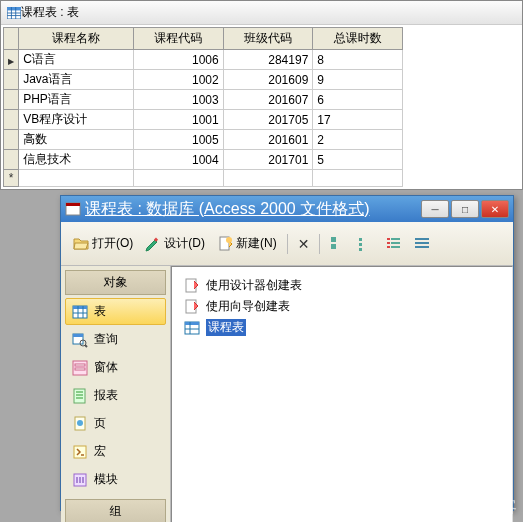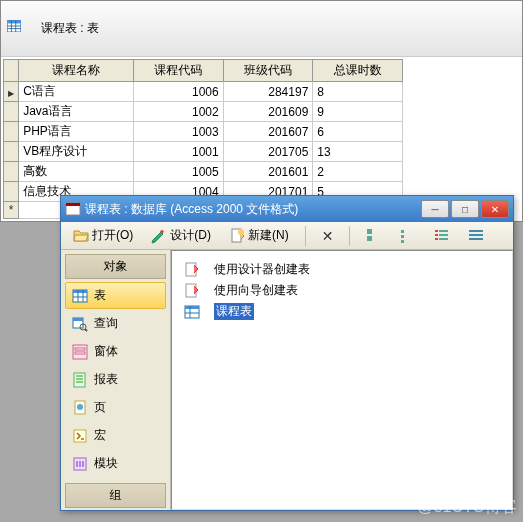--- a/index.html
+++ b/index.html
@@ -1,53 +1,53 @@
 <!DOCTYPE html>
 <html><head>
 <meta charset="utf-8">
 <style>
 * { box-sizing: border-box; margin: 0; padding: 0; font-family: "Microsoft YaHei", SimSun, Arial, sans-serif; font-size: 12px; }
 body { background: #a8a8a8; width: 523px; height: 522px; position: relative; overflow: hidden; }
 
 
 .table-window { position: absolute; top: 0; left: 0; right: 0; background: #fff; border: 1px solid #888; }
-.table-title { background: linear-gradient(#fcfcfc,#e4e4e4); border-bottom: 1px solid #ccc; padding: 19px 6px; display: flex; gap: 20px; }
+.table-title { background: linear-gradient(#fcfcfc,#e4e4e4); border-bottom: 1px solid #ccc; padding: 3px 6px; display: flex; align-items: center; gap: 0; }
 .table-title .icon { width: 14px; height: 12px; }
 .data-table { border-collapse: collapse; width: 400px; margin: 2px; }
 .data-table th { background: #ece9d8; border: 1px solid #999; padding: 2px 4px; font-weight: normal; text-align: center; }
 .data-table td { border: 1px solid #ccc; padding: 1px 4px; background: #fff; }
 .data-table td.c2, .data-table td.c3 { text-align: right; }
 .row-selector { width: 14px; background: #ece9d8 !important; border: 1px solid #999 !important; text-align: center; }
 .row-selector.current::before { content: "▶"; font-size: 8px; color: #333; }
 .row-selector.new::before { content: "*"; font-size: 12px; color: #333; }
 
 
 .db-window { position: absolute; top: 195px; left: 60px; width: 454px; height: 316px; border: 1px solid #3a6ea5; background: #ece9d8; box-shadow: 2px 2px 6px rgba(0,0,0,0.3); }
 .db-titlebar { height: 26px; background: linear-gradient(#5fa3e0,#3a7bc8); display: flex; align-items: center; padding: 0 4px; color: #fff; }
 .db-titlebar .title-icon { width: 16px; height: 14px; margin-right: 4px; }
-.db-titlebar .title-text { flex: 1; font-size: 12px; }
+.db-titlebar .title-text { flex: 1; font-size: 16px; text-decoration: underline; }
 .win-btns { display: flex; gap: 2px; }
 .win-btn { width: 28px; height: 18px; background: linear-gradient(#f5f5f5,#ddd); border: 1px solid #888; border-radius: 2px; display: flex; align-items: center; justify-content: center; font-size: 10px; cursor: pointer; color: #333; }
 .win-btn.close { background: linear-gradient(#ee6655,#cc3322); color: #fff; }
 
-.db-toolbar { height: 28px; background: linear-gradient(#f8f6ef,#e8e4d5); border-bottom: 1px solid #bbb; display: flex; align-items: center; padding: 0 6px; gap: 6px; }
+.db-toolbar { height: 44px; background: linear-gradient(#f8f6ef,#e8e4d5); border-bottom: 1px solid #bbb; display: flex; align-items: center; padding: 0 6px; gap: 0; }
 .tb-btn { padding: 2px 5px; display: flex; align-items: center; gap: 3px; cursor: pointer; border: 1px solid transparent; border-radius: 2px; }
 .tb-sep { width: 1px; height: 20px; background: #bbb; margin: 0 4px; }
 .tb-icon { width: 16px; height: 16px; display: inline-block; }
 
 .db-body { display: flex; height: calc(100% - 54px); }
 .db-sidebar { width: 110px; background: #ece9d8; border-right: 1px solid #bbb; padding: 4px; }
 .sb-header { background: linear-gradient(#e0d8c0,#d0c8b0); border: 1px solid #b0a888; text-align: center; padding: 3px; margin-bottom: 3px; font-size: 12px; }
 .sb-item { display: flex; align-items: center; gap: 6px; padding: 4px 6px; cursor: pointer; border: 1px solid transparent; margin-bottom: 1px; }
 .sb-item.active { background: linear-gradient(#fdeeb3,#fbd65a); border: 1px solid #e6b83a; border-radius: 2px; }
 .sb-icon { width: 16px; height: 16px; flex-shrink: 0; }
 .sb-footer { margin-top: 6px; }
 
 .db-main { flex: 1; background: #fff; padding: 8px; border: 1px inset #ddd; margin: 0; overflow: auto; }
-.main-item { display: flex; align-items: center; gap: 14px; padding: 2px 4px; cursor: pointer; }
+.main-item { display: flex; align-items: center; gap: 6px; padding: 2px 4px; cursor: pointer; }
 .main-item .mi-icon { width: 16px; height: 16px; flex-shrink: 0; }
 .main-item.selected span.label { background: #316ac5; color: #ffffff; padding: 0 2px; }
 
 .watermark { position: absolute; bottom: 4px; right: 6px; color: rgba(255,255,255,0.6); font-size: 16px; }
 </style>
 </head>
 <body>
 
 <div class="table-window">
   <div class="table-title">
@@ -91,21 +91,21 @@
           <td class="c1">PHP语言</td>
           <td class="c2">1003</td>
           <td class="c3">201607</td>
           <td class="c4">6</td>
         </tr>
         <tr>
           <td class="row-selector"></td>
           <td class="c1">VB程序设计</td>
           <td class="c2">1001</td>
           <td class="c3">201705</td>
-          <td class="c4">13</td>
+          <td class="c4">17</td>
         </tr>
         <tr>
           <td class="row-selector"></td>
           <td class="c1">高数</td>
           <td class="c2">1005</td>
           <td class="c3">201601</td>
           <td class="c4">2</td>
         </tr>
         <tr>
           <td class="row-selector"></td>

